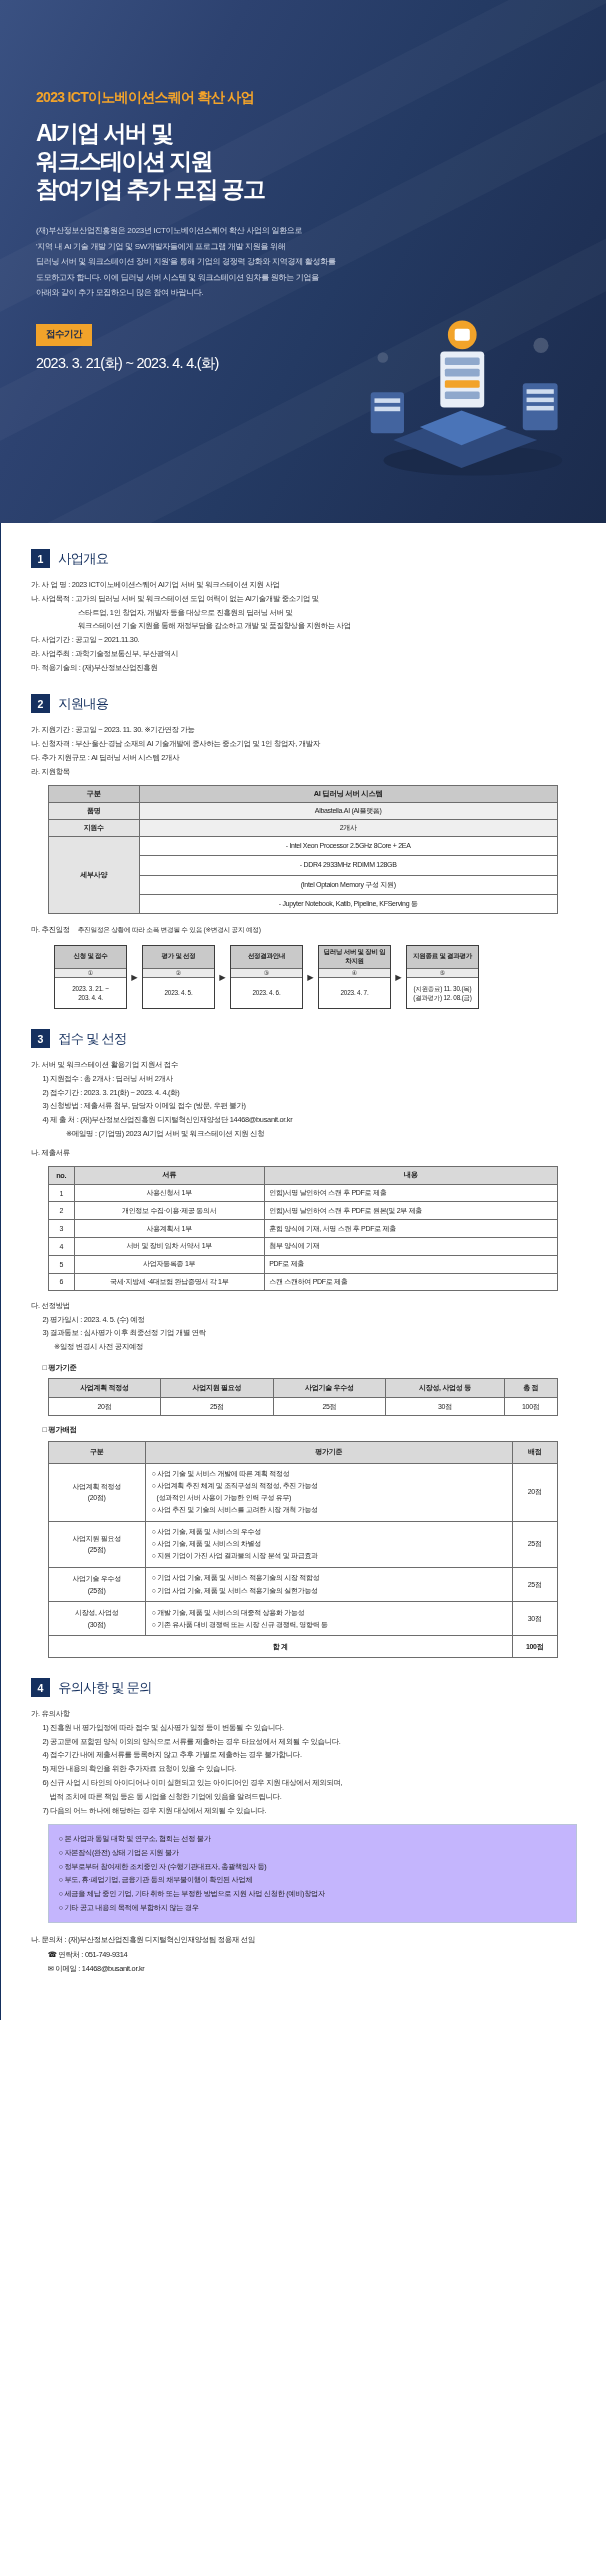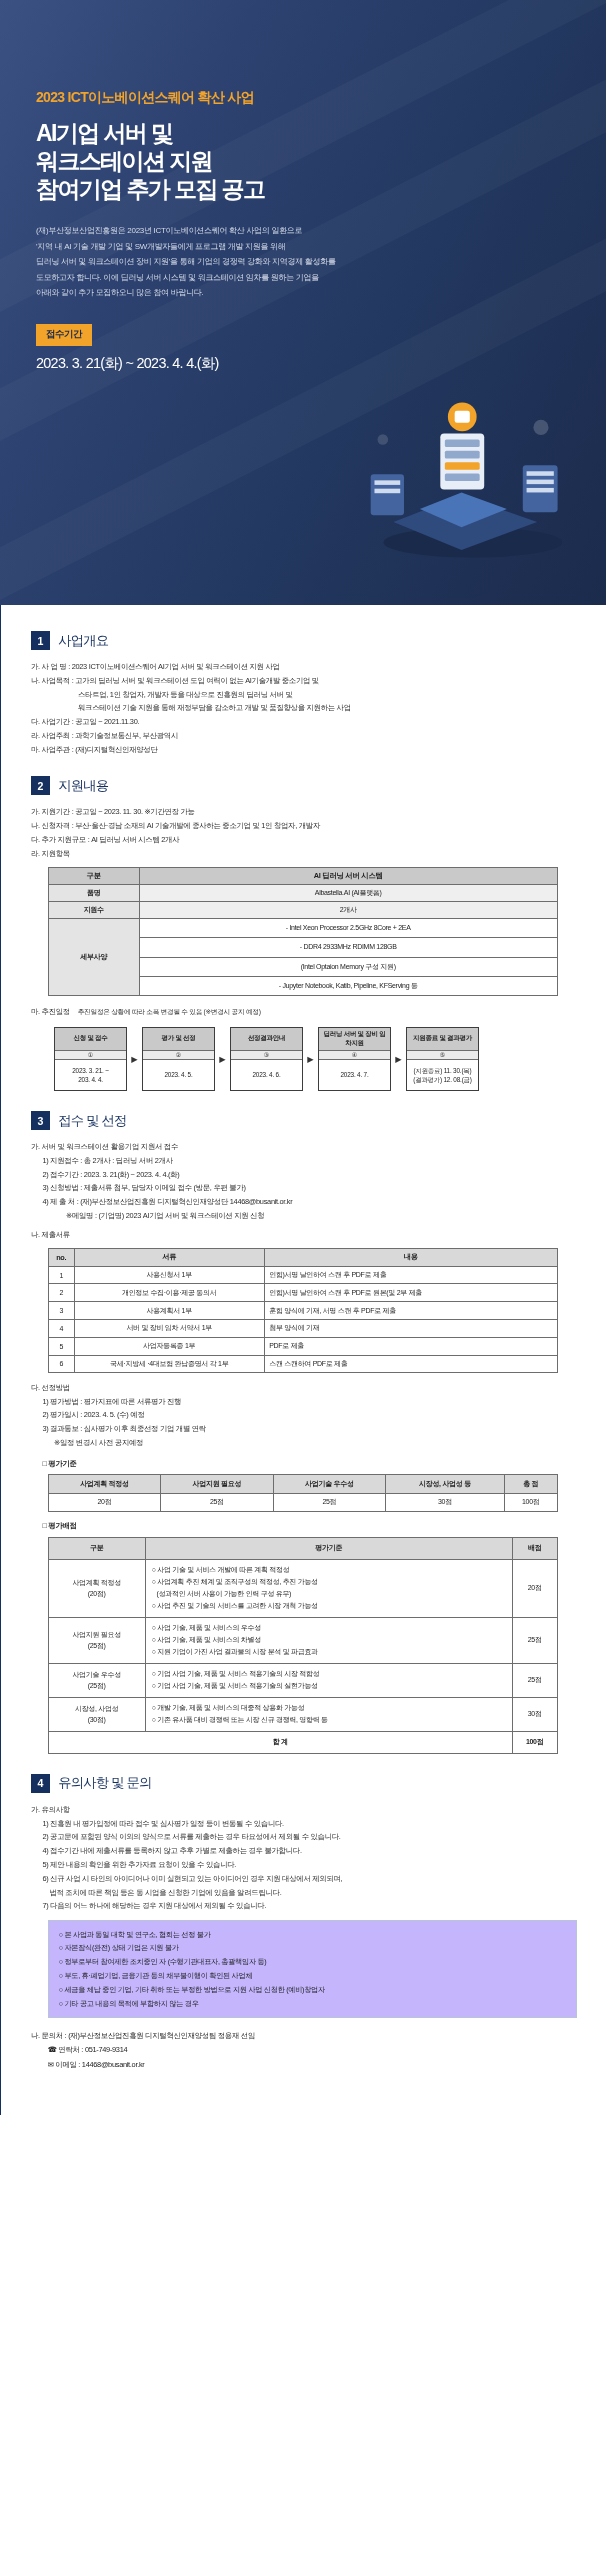--- a/index.html
+++ b/index.html
@@ -4,21 +4,21 @@
 <title>2023 ICT이노베이션스퀘어 AI기업 서버 및 워크스테이션 지원 참여기업 추가 모집 공고</title>
 <style>
   * { box-sizing: border-box; margin: 0; padding: 0; }
   body {
     width: 607px; margin: 0 auto; background: #ffffff;
     font-family: "Liberation Sans", "DejaVu Sans", sans-serif;
     color: #222; -webkit-font-smoothing: antialiased;
   }
   
   .hero {
-    position: relative; height: 605px; overflow: hidden;
+    position: relative; height: 523px; overflow: hidden;
     background: linear-gradient(118deg, #3a5182 0%, #2d4270 28%, #243a63 55%, #1f3156 80%, #1b2b4c 100%);
     padding: 89px 0 0 36px;
   }
   .hero-deco { position: absolute; inset: 0; pointer-events: none; }
   .hero-deco .band {
     position: absolute; width: 240%; height: 47px; left: -45%;
     background: rgba(255,255,255,0.035); transform: rotate(-27deg);
   }
   .eyebrow {
     color: #f2a32a; font-size: 14px; font-weight: bold;
@@ -181,21 +181,21 @@
       <div class="sec-num">1</div>
       <div class="sec-title">사업개요</div>
     </div>
     <div class="lines">
       <span class="l">가. 사 업 명 : 2023 ICT이노베이션스퀘어 AI기업 서버 및 워크스테이션 지원 사업</span>
       <span class="l">나. 사업목적 : 고가의 딥러닝 서버 및 워크스테이션 도입 여력이 없는 AI기술개발 중소기업 및</span>
       <span class="l ind4">스타트업, 1인 창업자, 개발자 등을 대상으로 진흥원의 딥러닝 서버 및</span>
       <span class="l ind4">워크스테이션 기술 지원을 통해 재정부담을 감소하고 개발 및 품질향상을 지원하는 사업</span>
       <span class="l">다. 사업기간 : 공고일 ~ 2021.11.30.</span>
       <span class="l">라. 사업주최 : 과학기술정보통신부, 부산광역시</span>
-      <span class="l">마. 사업주관 : (재)디지털혁신인재양성단</span>
+      <span class="l">마. 적용기술의 : (재)부산정보산업진흥원</span>
     </div>
   </div>
 
   <div class="section">
     <div class="sec-head">
       <div class="sec-num">2</div>
       <div class="sec-title">지원내용</div>
     </div>
     <div class="lines">
       <span class="l">가. 지원기간 : 공고일 ~ 2023. 11. 30. ※기간연장 가능</span>
@@ -338,21 +338,20 @@
         <tr>
           <td class="no">6</td>
           <td class="nm c">국세·지방세 ·4대보험 완납증명서 각 1부</td>
           <td>스캔 스캔하여 PDF로 제출</td>
         </tr>
       </tbody>
     </table>
 
     <div class="lines" style="margin-top:7.6px">
       <span class="l">다. 선정방법</span>
-      <span class="l ind1">1) 평가방법 : 평가지표에 따른 서류평가 진행</span>
       <span class="l ind1">2) 평가일시 : 2023. 4. 5. (수) 예정</span>
       <span class="l ind1">3) 결과통보 : 심사평가 이후 최종선정 기업 개별 연락</span>
       <span class="l ind2">※일정 변경시 사전 공지예정</span>
     </div>
 
     <div class="chk">□ 평가기준</div>
     <table class="score-tbl">
       <thead>
         <tr>
           <th>사업계획 적정성</th>

